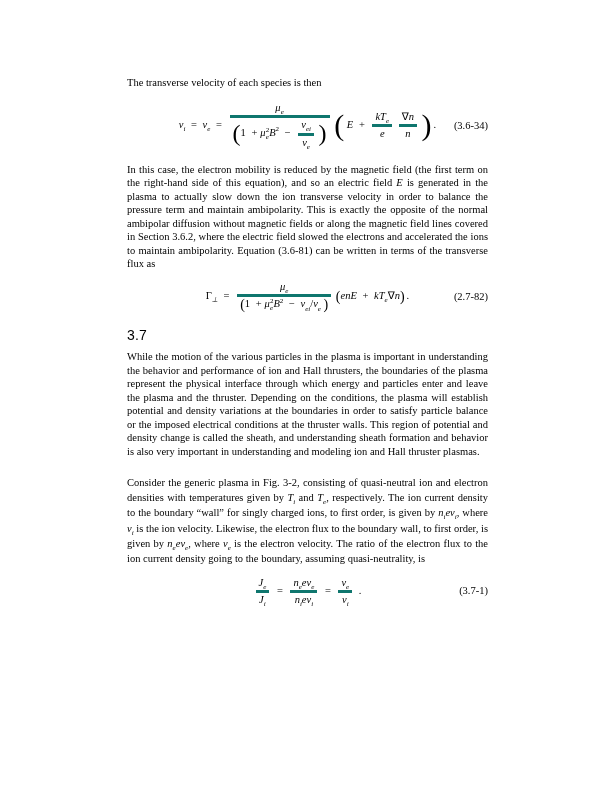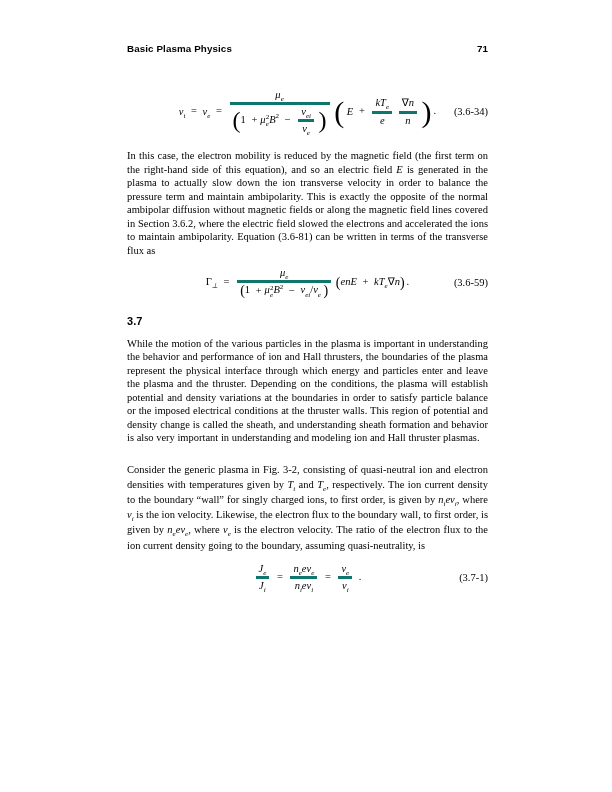--- a/index.html
+++ b/index.html
@@ -21,21 +21,21 @@
     position: absolute; top: 76px; left: 127px; width: 361px;
     font-size: 10.5px; line-height: 13.5px;
   }
   .body-text { margin: 0; text-align: justify; }
   .intro { text-align: left; }
   .para-consider { margin-top: 17px; line-height: 15.2px; }
 
   h2.section {
     margin: 10px 0 8px 0;
     font-family: "Liberation Sans", sans-serif;
-    font-weight: bold; font-size: 11px; letter-spacing: 0.1px;
+    font-weight: normal; font-size: 14px; letter-spacing: 0.1px;
     display: flex; gap: 11px;
   }
 
   
   .eq {
     position: relative;
     display: flex; justify-content: center; align-items: center;
     font-size: 10.5px; line-height: 1.2;
   }
   .eq1 { min-height: 58px; margin: 7px 0 8px 0; }
@@ -61,27 +61,24 @@
   .pm { font-size: 24px; font-weight: 300; vertical-align: middle; line-height: 0.9; }
   .pb { font-size: 30px; font-weight: 300; vertical-align: middle; line-height: 0.8; }
   .ps { font-size: 14px; vertical-align: middle; line-height: 1; }
   .dot-space { margin-left: 2px; }
 </style>
 </head>
 <body>
 
 <div class="page">
 
-  <div class="pagehead">
-    <span>Basic Plasma Physics</span>
-    <span>71</span>
-  </div>
 
   <div class="content">
 
+    <p class="body-text intro">The transverse velocity of each species is then</p>
 
     <div class="eq eq1">
       <span class="eqc">
         <span class="mi">v</span><sub>i</sub>
         <span class="op">=</span>
         <span class="mi">v</span><sub>e</sub>
         <span class="op">=</span>
         <span class="fr">
           <span class="nu"><span class="mi">μ</span><sub>e</sub></span>
           <span class="de">
@@ -124,21 +121,21 @@
             <span class="op">+</span><span class="mi">μ</span><span class="ss"><span class="sst">2</span><span class="ssb">e</span></span><span class="mi">B</span><sup>2</sup>
             <span class="op">−</span>
             <span class="mi">ν</span><sub>ei</sub><span>/</span><span class="mi">ν</span><sub>e</sub>
             <span class="ps">)</span>
           </span>
         </span>
         <span class="ps">(</span><span class="mi">en</span><span class="mi">E</span>
         <span class="op">+</span>
         <span class="mi">kT</span><sub>e</sub><span>∇</span><span class="mi">n</span><span class="ps">)</span><span class="dot-space">.</span>
       </span>
-      <span class="eqnum">(3.6-59)</span>
+      <span class="eqnum">(2.7-82)</span>
     </div>
 
     <h2 class="section">
       <span>3.7</span>
     </h2>
 
     <p class="body-text">While the motion of the various particles in the plasma is important in understanding the behavior and performance of ion and Hall thrusters, the boundaries of the plasma represent the physical interface through which energy and particles enter and leave the plasma and the thruster. Depending on the conditions, the plasma will establish potential and density variations at the boundaries in order to satisfy particle balance or the imposed electrical conditions at the thruster walls. This region of potential and density change is called the sheath, and understanding sheath formation and behavior is also very important in understanding and modeling ion and Hall thruster plasmas.</p>
 
     <p class="body-text para-consider"><span>Consider the generic plasma in Fig. 3-2, consisting of quasi-neutral ion and electron densities with temperatures given by </span><span class="mi">T</span><sub>i</sub><span> and </span><span class="mi">T</span><sub>e</sub><span>, respectively. The ion current density to the boundary “wall” for singly charged ions, to first order, is given by </span><span class="mi">n</span><sub>i</sub><span class="mi">ev</span><sub>i</sub><span>, where </span><span class="mi">v</span><sub>i</sub><span> is the ion velocity. Likewise, the electron flux to the boundary wall, to first order, is given by </span><span class="mi">n</span><sub>e</sub><span class="mi">ev</span><sub>e</sub><span>, where </span><span class="mi">v</span><sub>e</sub><span> is the electron velocity. The ratio of the electron flux to the ion current density going to the boundary, assuming quasi-neutrality, is</span></p>
 

